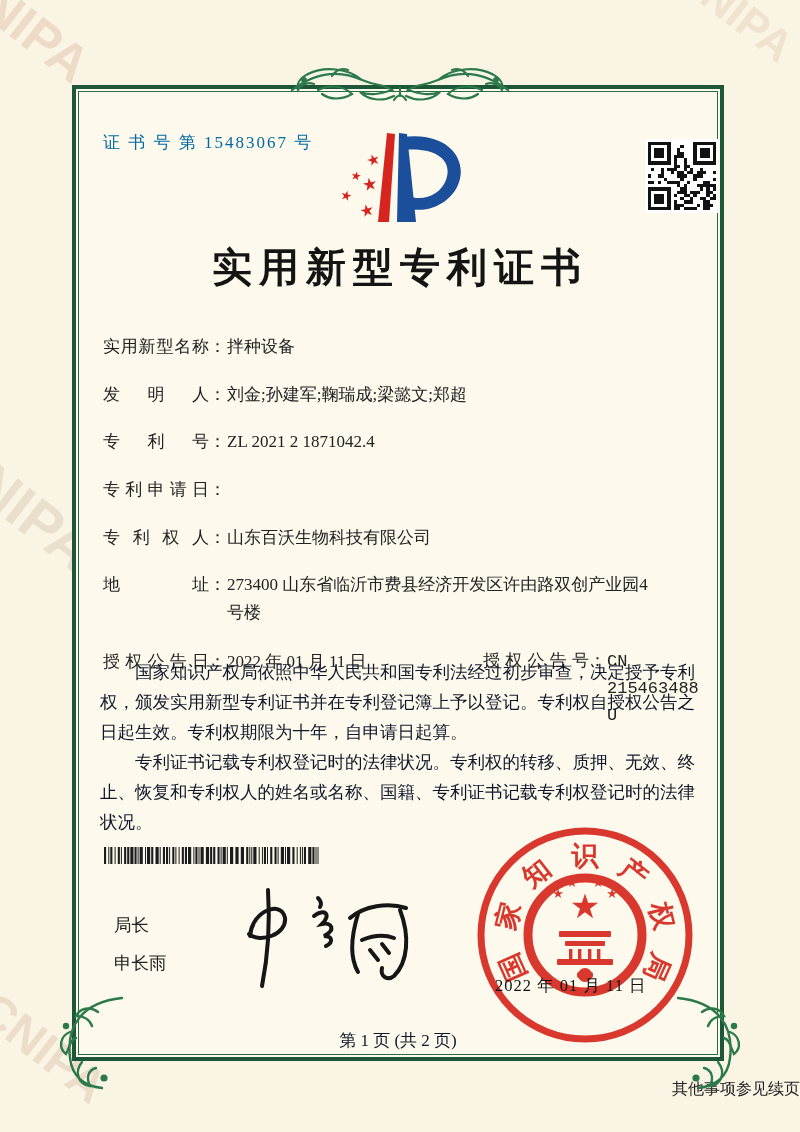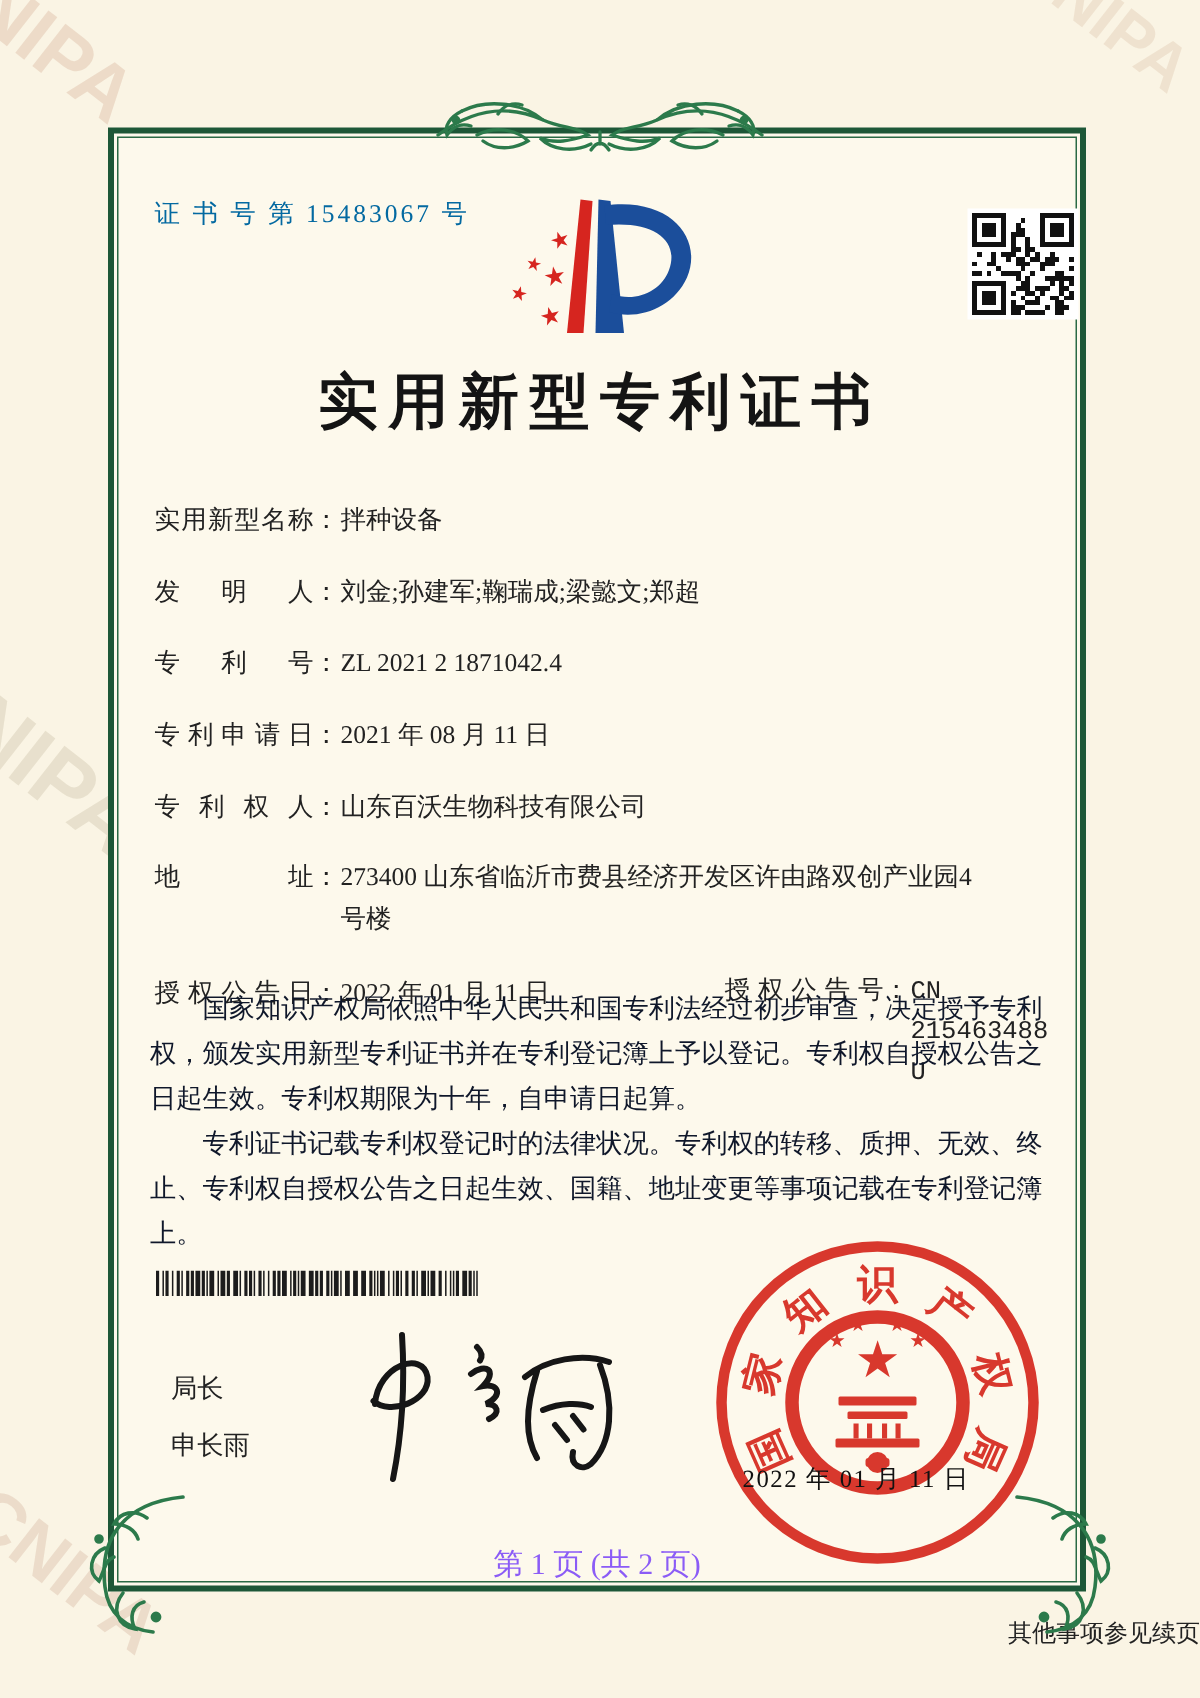--- a/index.html
+++ b/index.html
@@ -52,21 +52,21 @@
          mask-image:linear-gradient(180deg,transparent 0,#000 80px);}
 
   .barcode{position:absolute;left:104px;top:847px;width:218px;height:17px;}
   .officer{position:absolute;left:114px;top:913px;font-size:17.5px;color:#222;}
   .officer .name{margin-top:14px;}
   .signature{position:absolute;left:222px;top:878px;width:210px;height:120px;}
 
   .seal{position:absolute;left:473px;top:823px;width:224px;height:224px;opacity:.93;mix-blend-mode:multiply;}
   .seal-date{position:absolute;left:495px;top:975px;width:190px;font-size:16.5px;color:#111;z-index:1;letter-spacing:1px;}
 
-  .page-info{position:absolute;left:72px;top:1029px;width:652px;text-align:center;font-size:20px;color:#8b5cf6;}
+  .page-info{position:absolute;left:72px;top:1029px;width:652px;text-align:center;font-size:17px;color:#0f172a;}
   .continuation{position:absolute;left:0;top:1079px;width:100%;text-align:right;font-size:16px;color:#222;}
 
   .ornament-top{position:absolute;left:288px;top:60px;width:224px;height:52px;z-index:3;}
   .corner-bl{position:absolute;left:52px;top:992px;width:78px;height:100px;z-index:3;}
   .corner-br{position:absolute;left:670px;top:992px;width:78px;height:100px;z-index:3;}
 </style>
 </head>
 <body>
 
 <div class="page">
@@ -318,21 +318,20 @@
         <span class="fvalue">刘金;孙建军;鞠瑞成;梁懿文;郑超</span>
       </div>
       <div class="frow">
         <span class="flabel">专利号</span>
         <span class="fcolon">：</span>
         <span class="fvalue">ZL 2021 2 1871042.4</span>
       </div>
       <div class="frow">
         <span class="flabel">专利申请日</span>
         <span class="fcolon">：</span>
-        <span class="fvalue">2021 年 08 月 11 日</span>
       </div>
       <div class="frow">
         <span class="flabel">专利权人</span>
         <span class="fcolon">：</span>
         <span class="fvalue">山东百沃生物科技有限公司</span>
       </div>
       <div class="frow">
         <span class="flabel">地址</span>
         <span class="fcolon">：</span>
         <span class="fvalue">273400 山东省临沂市费县经济开发区许由路双创产业园4号楼</span>
@@ -346,21 +345,21 @@
         <span class="grant-right">
           <span class="glabel">授权公告号</span>
           <span class="fcolon">：</span>
           <span>CN 215463488 U</span>
         </span>
       </div>
     </div>
 
     <div class="paras">
       <p>国家知识产权局依照中华人民共和国专利法经过初步审查，决定授予专利权，颁发实用新型专利证书并在专利登记簿上予以登记。专利权自授权公告之日起生效。专利权期限为十年，自申请日起算。</p>
-      <p>专利证书记载专利权登记时的法律状况。专利权的转移、质押、无效、终止、专利权自授权公告之日起生效、国籍、地址变更等事项记载在专利登记簿上。</p>
+      <p>专利证书记载专利权登记时的法律状况。专利权的转移、质押、无效、终止、恢复和专利权人的姓名或名称、国籍、专利证书记载专利权登记时的法律状况。</p>
     </div>
 
     <svg class="barcode" id="barcode" viewBox="0 0 218 17" preserveAspectRatio="none">
         <rect x="0.0" y="0" width="2.1" height="17" fill="#1c1c1c"></rect>
         <rect x="4.3" y="0" width="1.0" height="17" fill="#1c1c1c"></rect>
         <rect x="6.3" y="0" width="2.1" height="17" fill="#1c1c1c"></rect>
         <rect x="10.6" y="0" width="1.0" height="17" fill="#1c1c1c"></rect>
         <rect x="13.8" y="0" width="2.1" height="17" fill="#1c1c1c"></rect>
         <rect x="16.9" y="0" width="1.0" height="17" fill="#1c1c1c"></rect>
         <rect x="20.1" y="0" width="2.1" height="17" fill="#1c1c1c"></rect>

